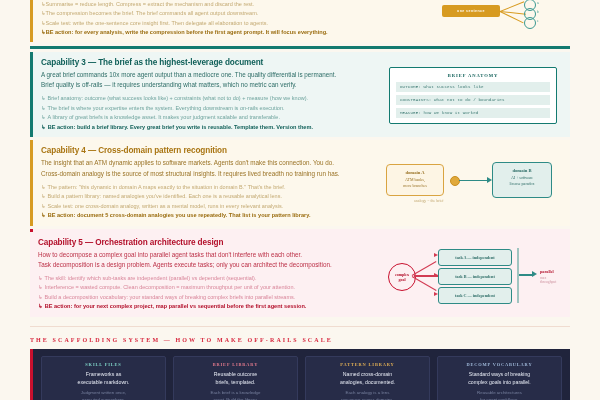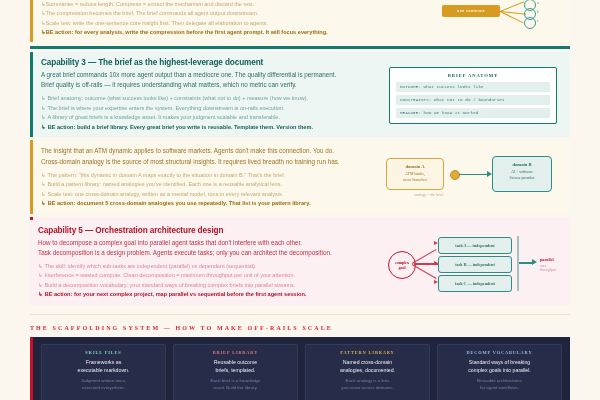--- a/index.html
+++ b/index.html
@@ -239,20 +239,21 @@
           <div class="figrow">MEASURE: how we know it worked</div>
         </div>
       </div>
     </div>
   </div>
 
   <div class="cap t-gold" style="margin-top:3px">
     <div class="bar"></div>
     <div class="body">
       <div class="textcol">
+        <h3>Capability 4 — Cross-domain pattern recognition</h3>
         <p class="lede">The insight that an ATM dynamic applies to software markets. Agents don't make this connection. You do.</p>
         <p class="lede">Cross-domain analogy is the source of most structural insights. It requires lived breadth no training run has.</p>
         <ul>
           <li><span class="ar">↳</span><span>The pattern: "this dynamic in domain A maps exactly to the situation in domain B." That's the brief.</span></li>
           <li><span class="ar">↳</span><span>Build a pattern library: named analogies you've identified. Each one is a reusable analytical lens.</span></li>
           <li><span class="ar">↳</span><span>Scale test: one cross-domain analogy, written as a mental model, runs in every relevant analysis.</span></li>
           <li class="be"><span class="ar">↳</span><span>BE action: document 5 cross-domain analogies you use repeatedly. That list is your pattern library.</span></li>
         </ul>
       </div>
       <div class="figcol">

